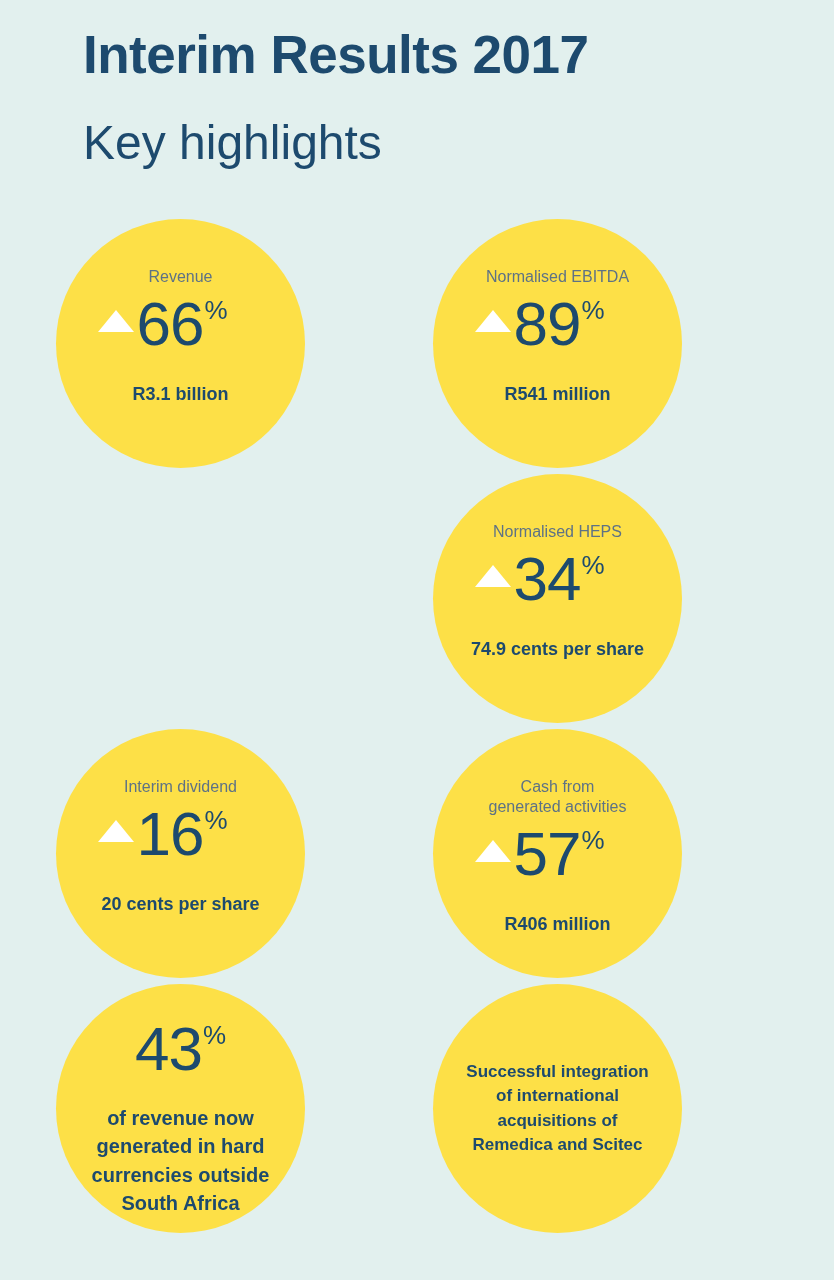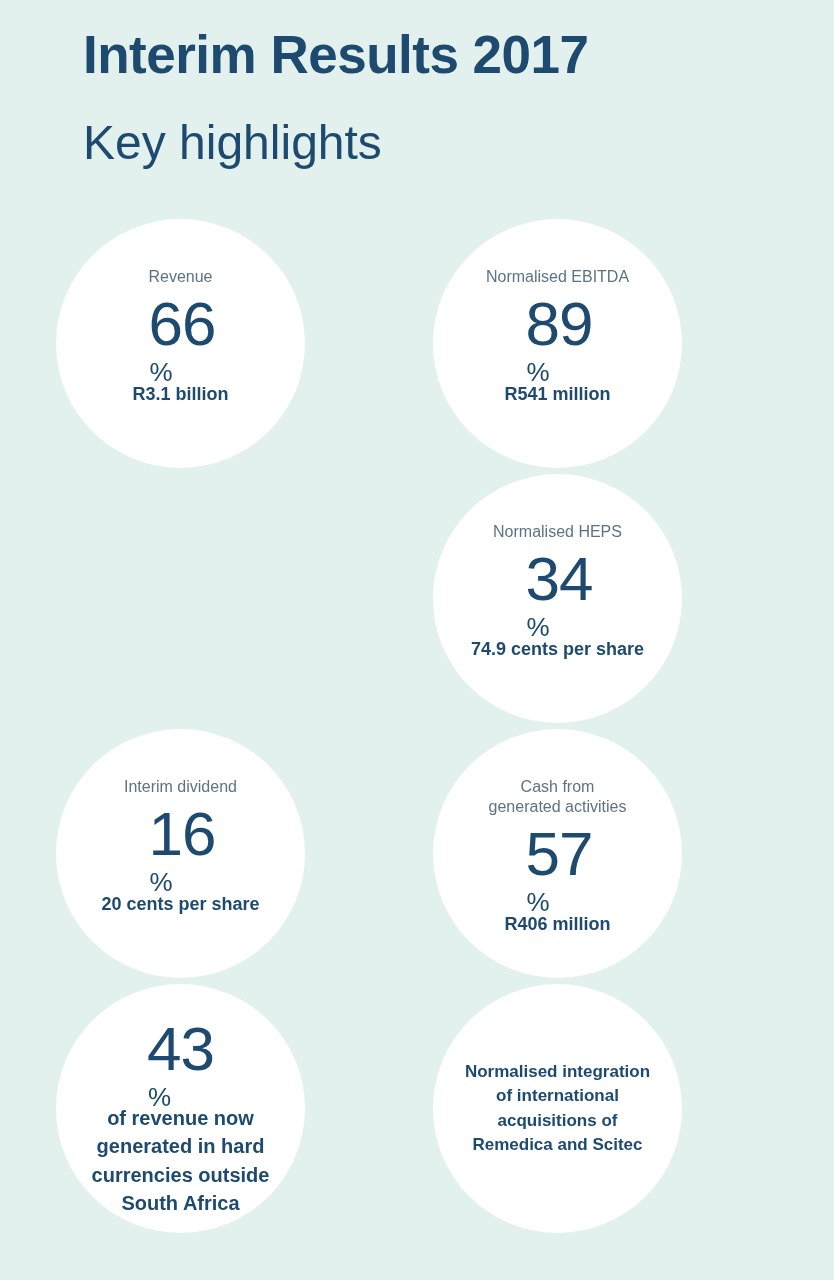--- a/index.html
+++ b/index.html
@@ -51,21 +51,21 @@
   }
   .row {
     position: relative;
     height: 255px;
   }
   .circle {
     position: absolute;
     width: 249px;
     height: 249px;
     border-radius: 50%;
-    background: #ffffff;
+    background: #fde047;
     box-sizing: border-box;
     display: flex;
     flex-direction: column;
     align-items: center;
   }
   .circle.col-left  { left: 56px; }
   .circle.col-right { left: 433px; }
 
   
   .circle.stat {
@@ -116,21 +116,20 @@
 
   .figure {
     font-size: 62px;
     font-weight: 300;
     color: #1d4a6e;
     line-height: 1;
     letter-spacing: -1px;
     white-space: nowrap;
     display: flex;
     align-items: flex-start;
-    flex-direction: column;
   }
   .figure .unit-sup {
     font-size: 26px;
     line-height: 1;
     margin-top: 4px;
     margin-left: 1px;
     letter-spacing: 0;
   }
   .figure .unit-full {
     font-size: 62px;
@@ -260,21 +259,21 @@
             <span class="unit-sup">%</span>
         </span>
       </div>
       <div class="block-desc">of revenue now
 generated in hard
 currencies outside
 South Africa</div>
     </div>
 
     <div class="circle textonly col-right">
-      <div class="textonly-desc">Normalised integration
+      <div class="textonly-desc">Successful integration
 of international
 acquisitions of
 Remedica and Scitec</div>
     </div>
 
   </div>
 
 </div>
 
 </body></html>

